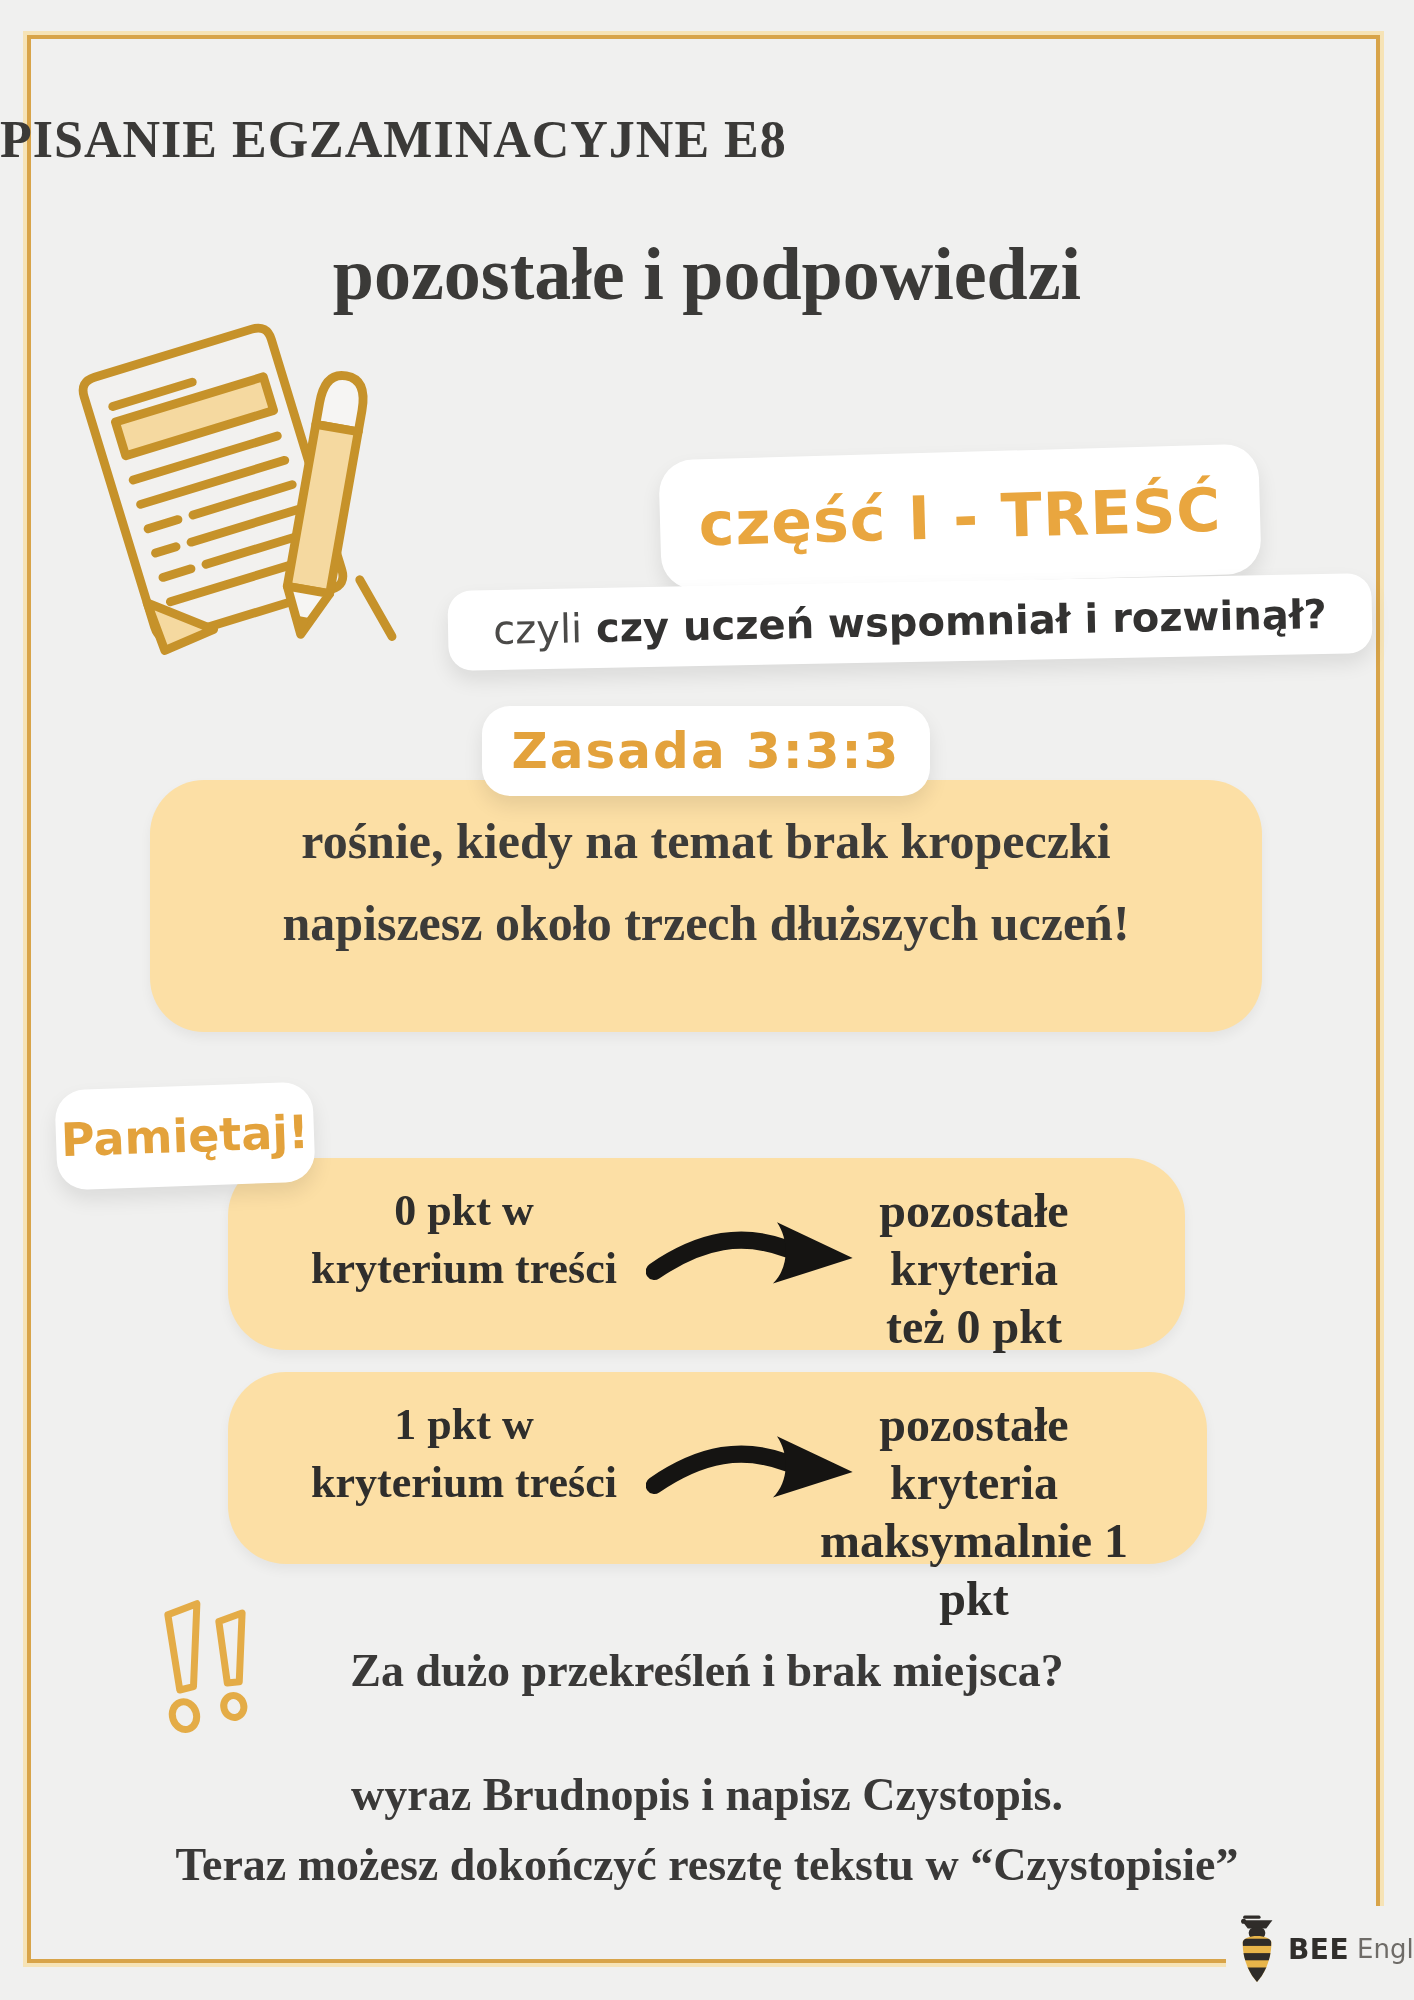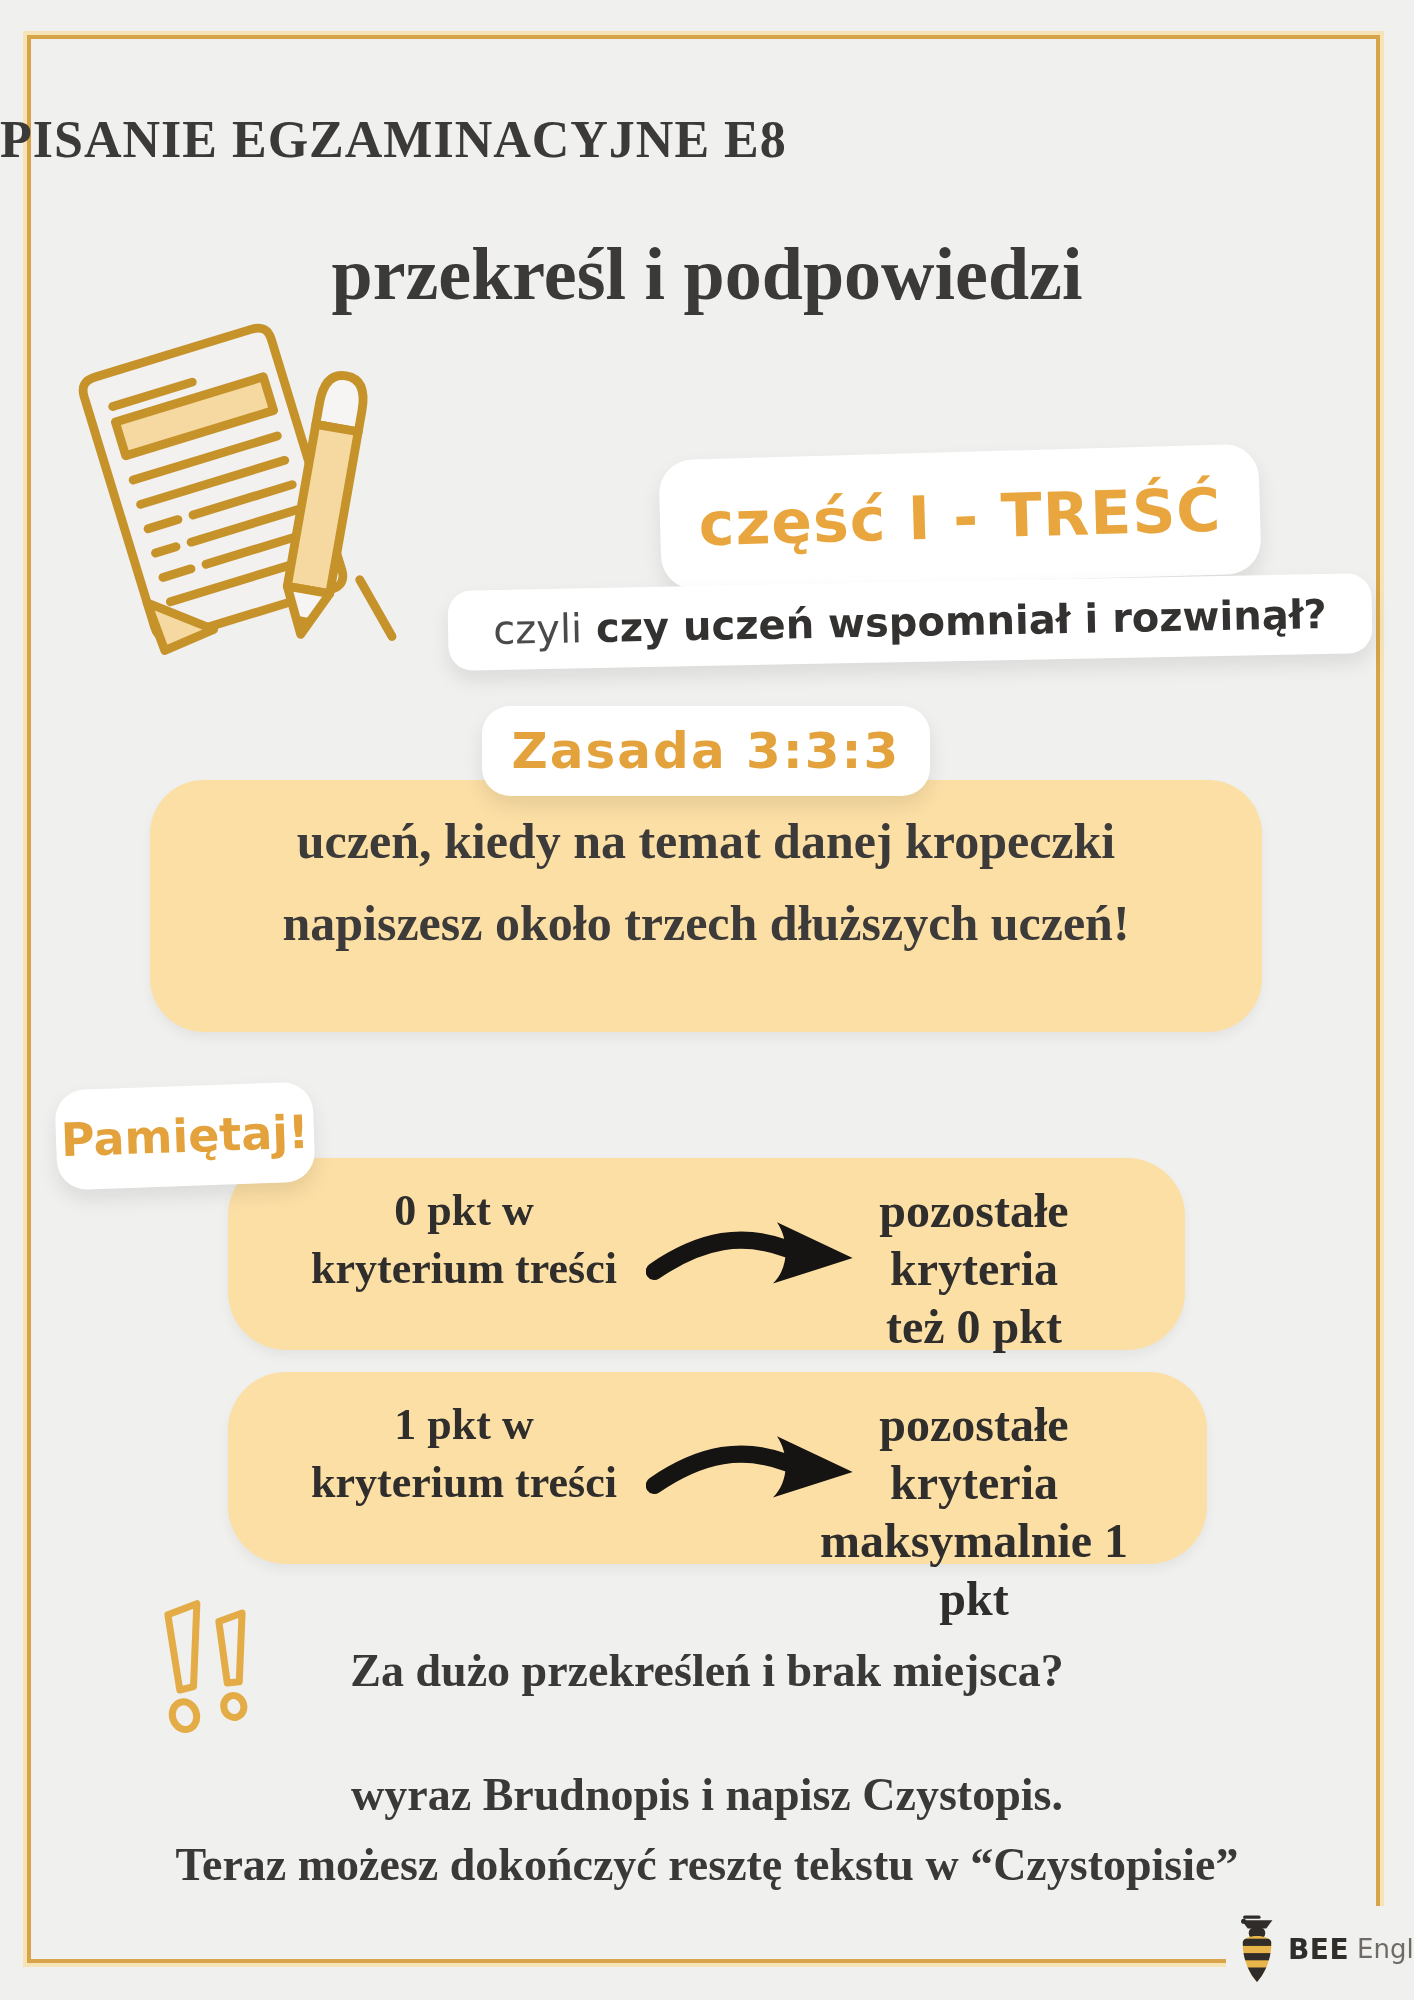--- a/index.html
+++ b/index.html
@@ -88,21 +88,21 @@
     color:#6E6B67;margin-left:8px;}
 </style>
 </head>
 <body>
 
 <div class="poster">
 
   <div class="frame"></div>
 
   <div class="title">PISANIE EGZAMINACYJNE E8</div>
-  <div class="subtitle">przekreśl i podpowiedzi</div>
+  <div class="subtitle">pozostałe i podpowiedzi</div>
 
   <svg class="doc-icon" viewBox="0 0 380 380">
     <g transform="rotate(-17 190 200)" stroke="#C6922A" stroke-width="9" fill="none" stroke-linecap="round" stroke-linejoin="round">
       <path d="M95 78 Q95 62 111 62 L279 62 Q295 62 295 78 L295 324 Q295 340 279 340 L111 340 Q95 340 95 324 Z" fill="#F2F1EF"></path>
       <line x1="120" y1="96" x2="205" y2="96"></line>
       <rect x="118" y="112" width="158" height="36" fill="#F5D9A0"></rect>
       <line x1="118" y1="174" x2="272" y2="174"></line>
       <line x1="118" y1="200" x2="272" y2="200"></line>
       <line x1="118" y1="226" x2="150" y2="226"></line>
         <line x1="166" y1="226" x2="272" y2="226"></line>
@@ -128,21 +128,21 @@
   <div class="badge-white sec-sub">
     <span class="lead">czyli</span>
     <span class="q">czy uczeń wspomniał i rozwinął?</span>
   </div>
 
   <div class="badge-white rule-badge">
     <span>Zasada 3:3:3</span>
   </div>
   <div class="rule-box">
     <div class="rule-text">
-      <div>uczeń, kiedy na temat danej kropeczki</div>
+      <div>rośnie, kiedy na temat brak kropeczki</div>
       <div>napiszesz około trzech dłuższych uczeń!</div>
     </div>
   </div>
 
   <div class="badge-white remember-badge">
     <span>Pamiętaj!</span>
   </div>
 
   <div class="case-box case-a">
     <div class="case-left">

